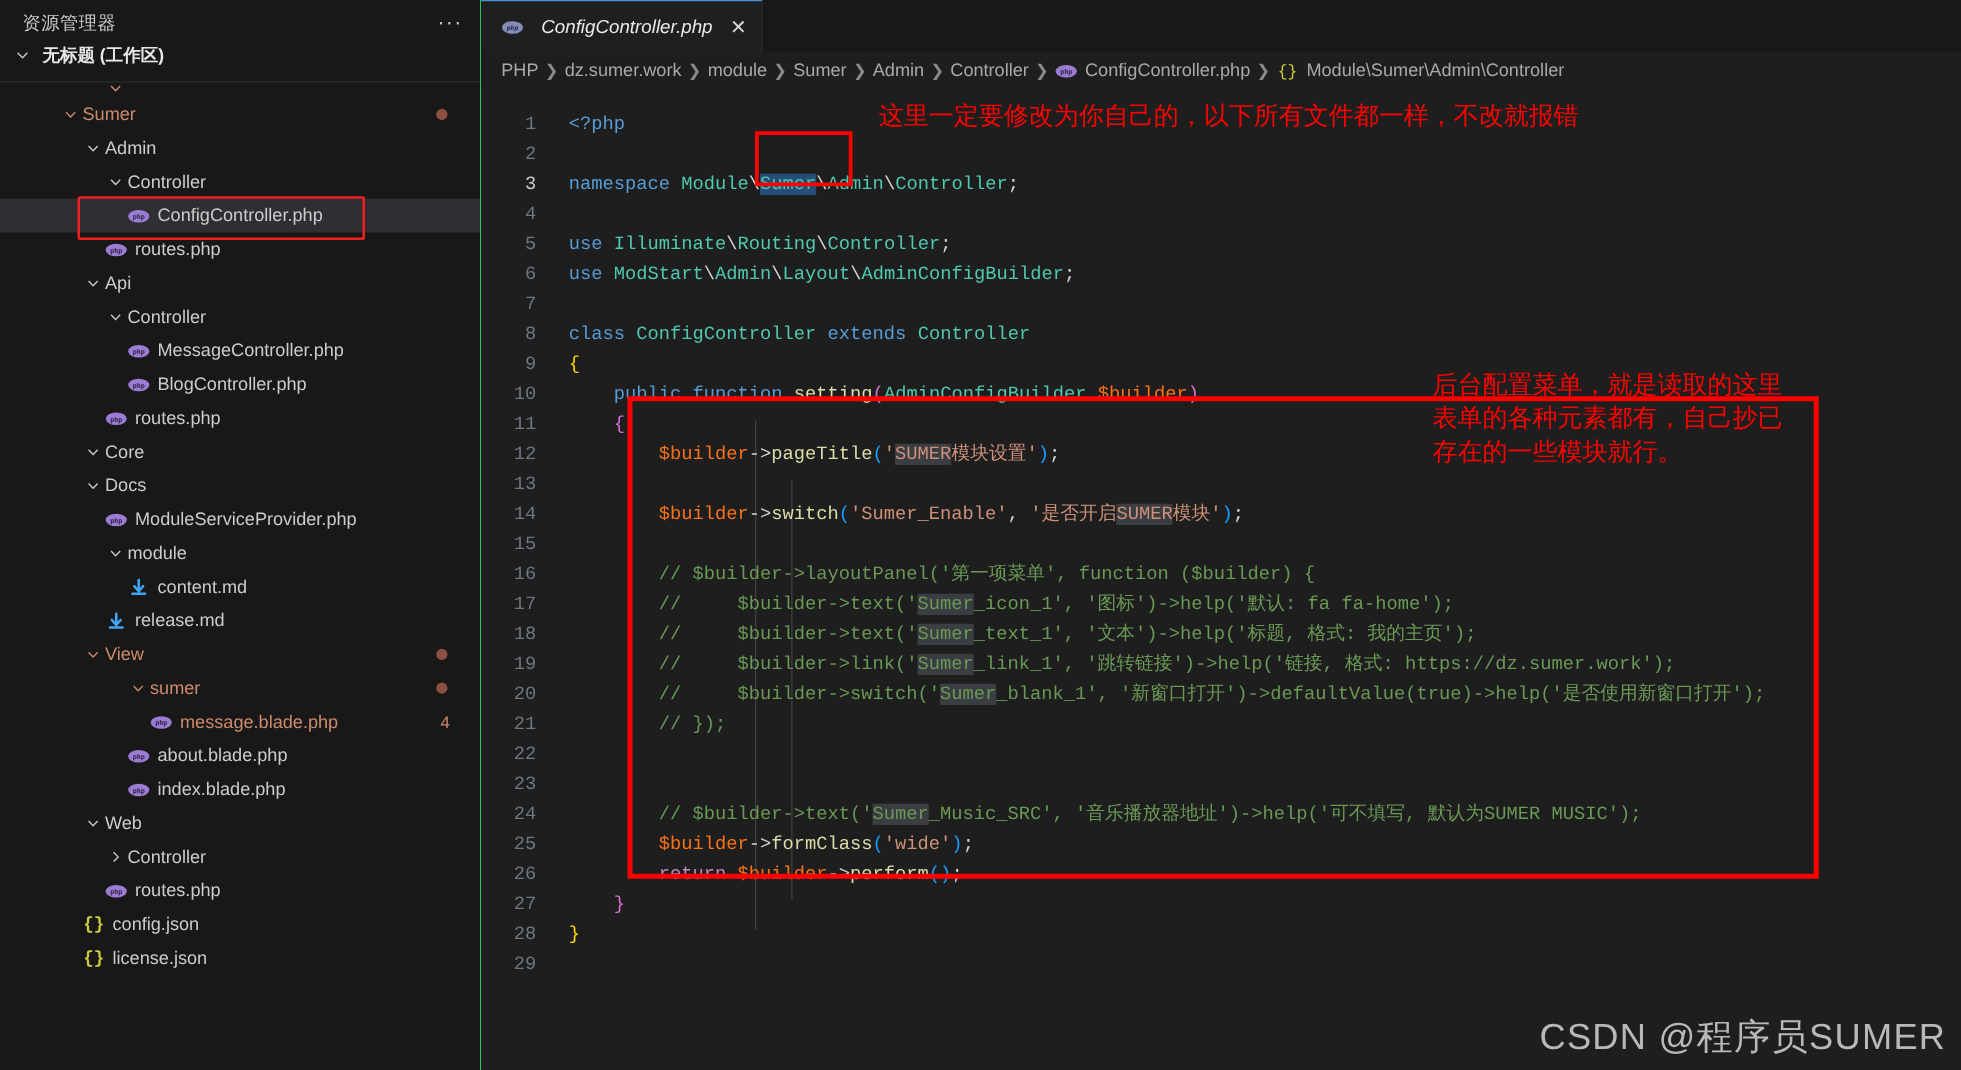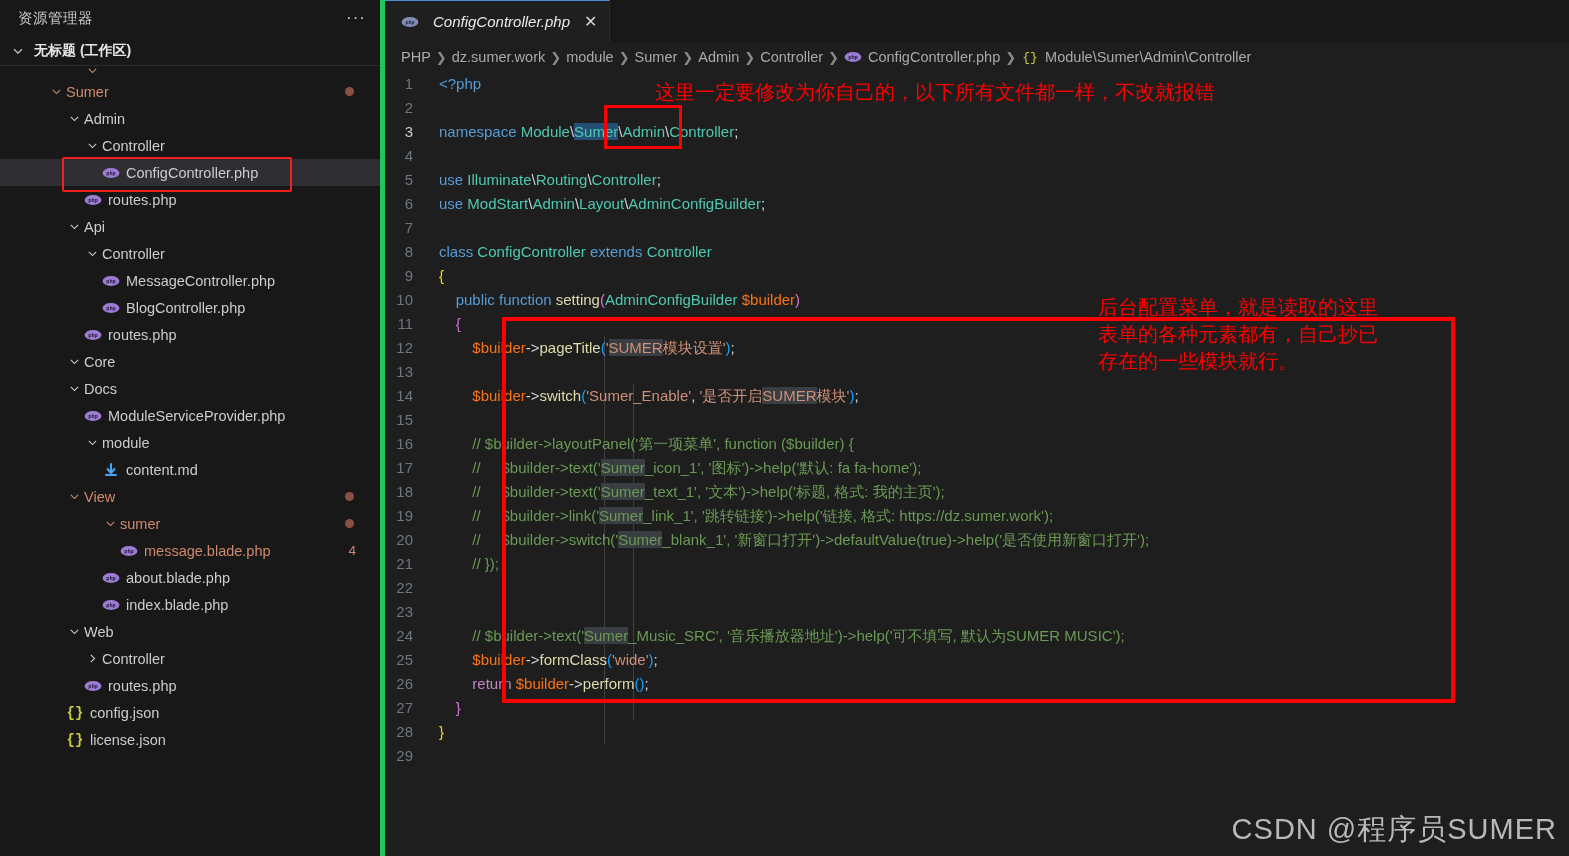--- a/index.html
+++ b/index.html
@@ -7,33 +7,33 @@
   body {
     font-family: "Liberation Sans", "DejaVu Sans", sans-serif;
     color:#cccccc;
     -webkit-font-smoothing: antialiased;
   }
   #app { display:flex; width:1569px; height:856px; background:#1e1e1e; position:relative; }
 
   
   #sidebar {
     width:385px; height:856px; background:#181818;
-    border-right:5px solid #22c55e;
+    border-right:1px solid #22c55e;
     display:flex; flex-direction:column;
     position:relative;
   }
   .sb-header {
     height:36px; display:flex; align-items:center;
     padding:0 14px 0 18px; flex:0 0 36px;
   }
   .sb-title { font-size:14.5px; color:#cccccc; letter-spacing:.5px; }
   .sb-dots { margin-left:auto; color:#cccccc; font-size:17px; line-height:10px; letter-spacing:1px; }
 
   .sb-root {
-    height:30px; display:flex; align-items:center; gap:6px;
+    height:30px; display:flex; align-items:flex-start; gap:6px;
     padding-left:10px; flex:0 0 30px;
     font-size:14px; font-weight:bold; color:#e7e7e7;
     border-bottom:1px solid #2b2b2b;
   }
   .sb-tree { position:relative; flex:1 1 auto; overflow:hidden; padding-top:0; }
 
   .row {
     height:27px; display:flex; align-items:center;
     font-size:14.5px; color:#cccccc; position:relative;
     white-space:nowrap; cursor:pointer;
@@ -91,22 +91,22 @@
     padding-left:16px; font-size:14.5px; color:#a9a9a9; flex:0 0 30px;
     background:#1e1e1e;
   }
   .crumb { cursor:pointer; white-space:nowrap; }
   .crumb-sep { color:#8a8a8a; font-size:13px; padding:0 1px; }
   .crumb .braces { color:#cbcb41; font-family:"Liberation Mono", monospace; }
 
   
   .codearea { flex:1 1 auto; position:relative; overflow:hidden; }
   pre.code {
-    margin:0; padding:0;
-    font-family:Liberation Sans, sans-serif;
+    margin:16px; padding:0;
+    font-family:Liberation Mono, monospace;
     font-size:15px; line-height:24px;
     color:#d4d4d4; white-space:pre;
   }
   .ln {
     display:inline-block; width:54px; text-align:right;
     color:#6e7681; user-select:none; padding-right:26px;
   }
   .ln.cur { color:#cccccc; }
   .cline { display:block; height:24px; position:relative; }
 
@@ -126,21 +126,21 @@
   .occ-hl  { background:#3a3d41; }
 
   .indent-guide {
     position:absolute; width:1px; background:#404040; top:0;
   }
 
   
   #overlay { position:absolute; inset:0; pointer-events:none; }
   .anno-text {
     position:absolute; color:#ff0000; font-size:20px; line-height:27px;
-    font-family:"DejaVu Sans","Liberation Sans",sans-serif; white-space:nowrap;
+    font-family:"DejaVu Sans","Liberation Sans",sans-serif; white-space:nowrap;margin-left:48px;
   }
   .anno-box { position:absolute; border:4px solid #ff0000; }
   .anno-box.thin { border-width:3px; }
 
   .watermark {
     position:absolute; right:12px; bottom:6px;
     font-size:29px; color:#b8b8b8; letter-spacing:1px;
     font-family:"Liberation Sans","DejaVu Sans",sans-serif;
   }
 </style>
@@ -294,20 +294,28 @@
           <span class="label">module</span>
         </div>
         <div class="row i6">
           <span class="ic">
             <svg class="md-ic" viewBox="0 0 16 16">
               <path d="M8 2 L8 9 M4.5 7 L8 11 L11.5 7 M3 13 L13 13" stroke="#42a5f5" stroke-width="2.1" fill="none" stroke-linecap="round" stroke-linejoin="round"></path>
             </svg>
           </span>
           <span class="label">content.md</span>
         </div>
+        <div class="row i5">
+          <span class="ic">
+            <svg class="md-ic" viewBox="0 0 16 16">
+              <path d="M8 2 L8 9 M4.5 7 L8 11 L11.5 7 M3 13 L13 13" stroke="#42a5f5" stroke-width="2.1" fill="none" stroke-linecap="round" stroke-linejoin="round"></path>
+            </svg>
+          </span>
+          <span class="label">release.md</span>
+        </div>
         <div class="row i4">
           <span class="chev">
             <svg width="13" height="13" viewBox="0 0 16 16">
               <path d="M3.5 6 L8 10.5 L12.5 6" fill="none" stroke="#cf8a6b" stroke-width="1.35"></path>
             </svg>
           </span>
           <span class="label mod">View</span>
           <span class="badge-dot"></span>
         </div>
         <div class="row i6">

